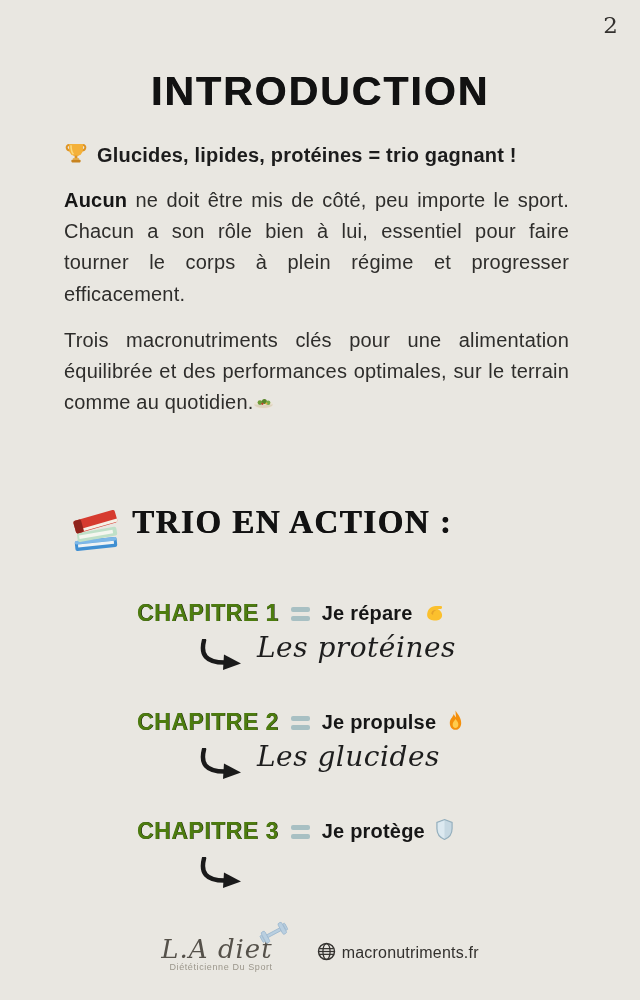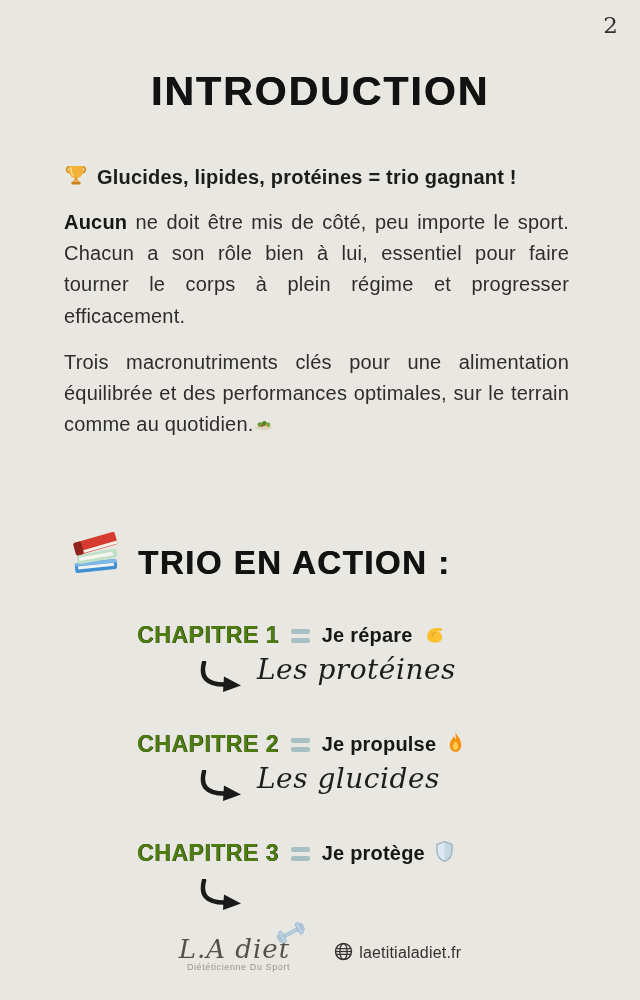--- a/index.html
+++ b/index.html
@@ -22,40 +22,40 @@
     margin-top: 68px;
     text-align: center;
     font-size: 41px;
     font-weight: 900;
     letter-spacing: 2px;
     color: #121212;
     text-shadow: 0.6px 0 #121212;
   }
   .content { padding: 0 64px; }
   .headline-row {
-    margin-top: 48px;
+    margin-top: 26px;
     display: flex; align-items: center; gap: 9px;
     font-size: 20px; font-weight: 700; color: #1c1c1c;
     letter-spacing: 0.2px;
   }
   .para {
     margin-top: 15px;
     width: 505px;
     font-size: 20px;
     line-height: 1.56;
     letter-spacing: 0.2px;
     text-align: justify;
     color: #2e2d2b;
   }
   .para .bold-lead { font-weight: 700; color: #161616; }
   .inline-icon { display: inline-block; vertical-align: -2px; }
   .section-heading {
     margin-top: 84px;
     margin-left: 6px;
-    display: flex; align-items: flex-end; gap: 16px;
+    display: flex; align-items: flex-start; gap: 10px; font-family: Liberation Serif, serif;
   }
   .section-heading .heading-text {
     font-size: 33px; font-weight: 900; letter-spacing: 1.5px;
     color: #121212; text-shadow: 0.6px 0 #121212;
   }
   .chapters { margin-top: 40px; margin-left: 73px; }
   .chapter { margin-bottom: 34px; }
   .chapter-row {
     display: flex; align-items: center; gap: 10px;
   }
@@ -265,17 +265,17 @@
     <div class="website">
       <span>
         <svg width="19" height="19" viewBox="0 0 20 20">
           <circle cx="10" cy="10" r="8.4" fill="none" stroke="#33312e" stroke-width="1.5"></circle>
           <ellipse cx="10" cy="10" rx="3.8" ry="8.4" fill="none" stroke="#33312e" stroke-width="1.3"></ellipse>
           <line x1="2.4" y1="7" x2="17.6" y2="7" stroke="#33312e" stroke-width="1.3"></line>
           <line x1="2.4" y1="13" x2="17.6" y2="13" stroke="#33312e" stroke-width="1.3"></line>
           <line x1="1.6" y1="10" x2="18.4" y2="10" stroke="#33312e" stroke-width="1.3"></line>
         </svg>
       </span>
-      <span>laetitialadiet.fr</span>
+      <span>macronutriments.fr</span>
     </div>
   </div>
 
 </div>
 
 </body></html>

